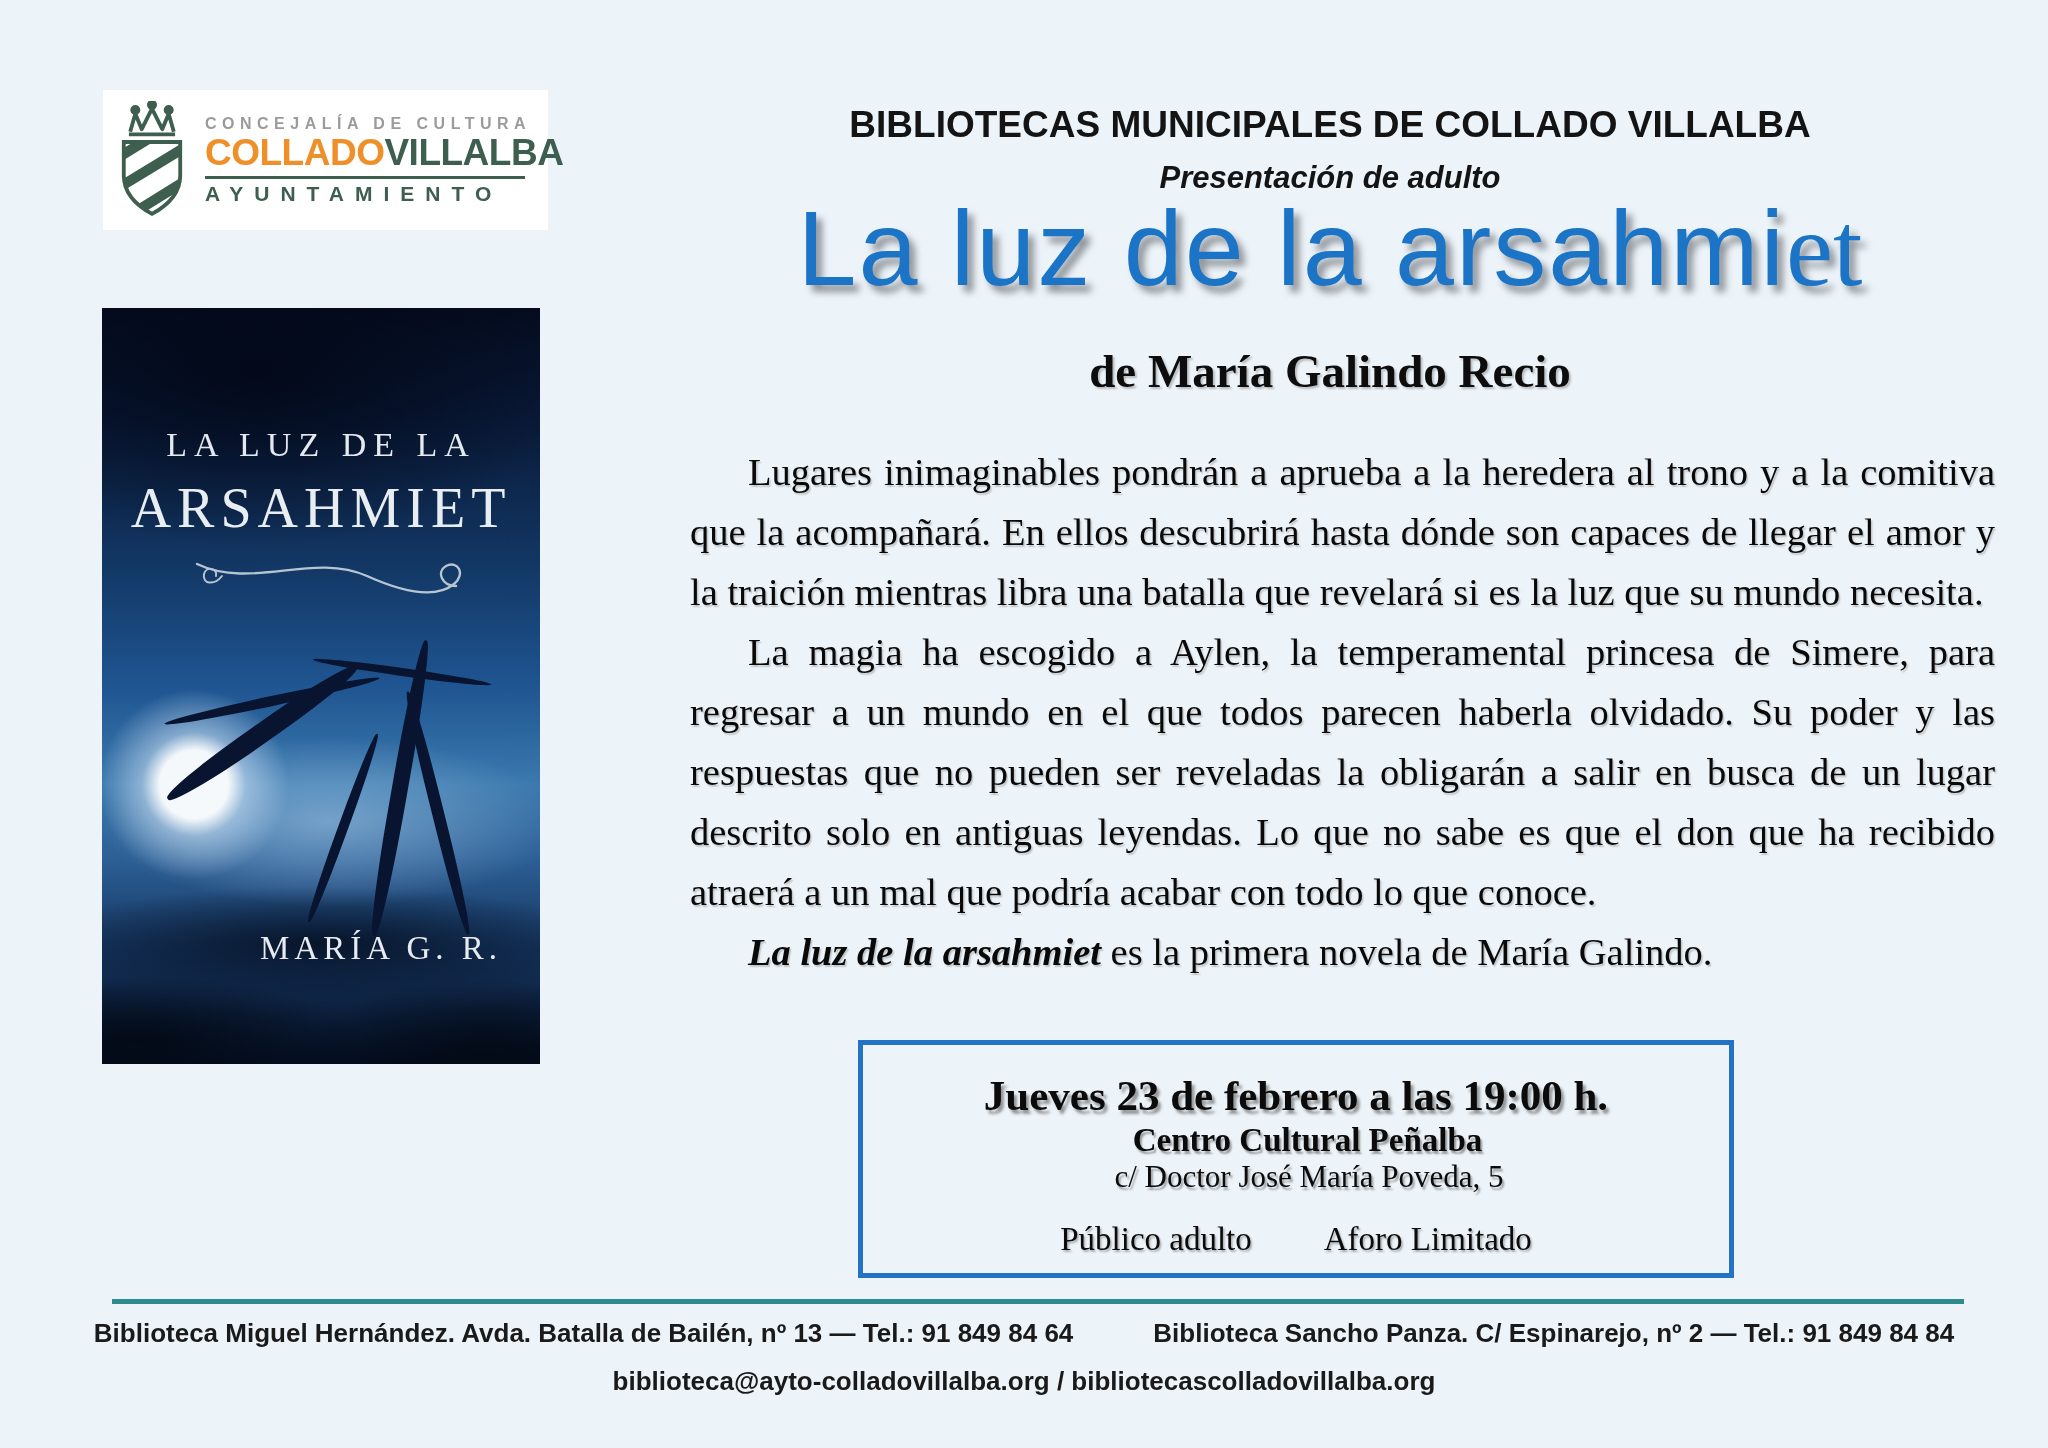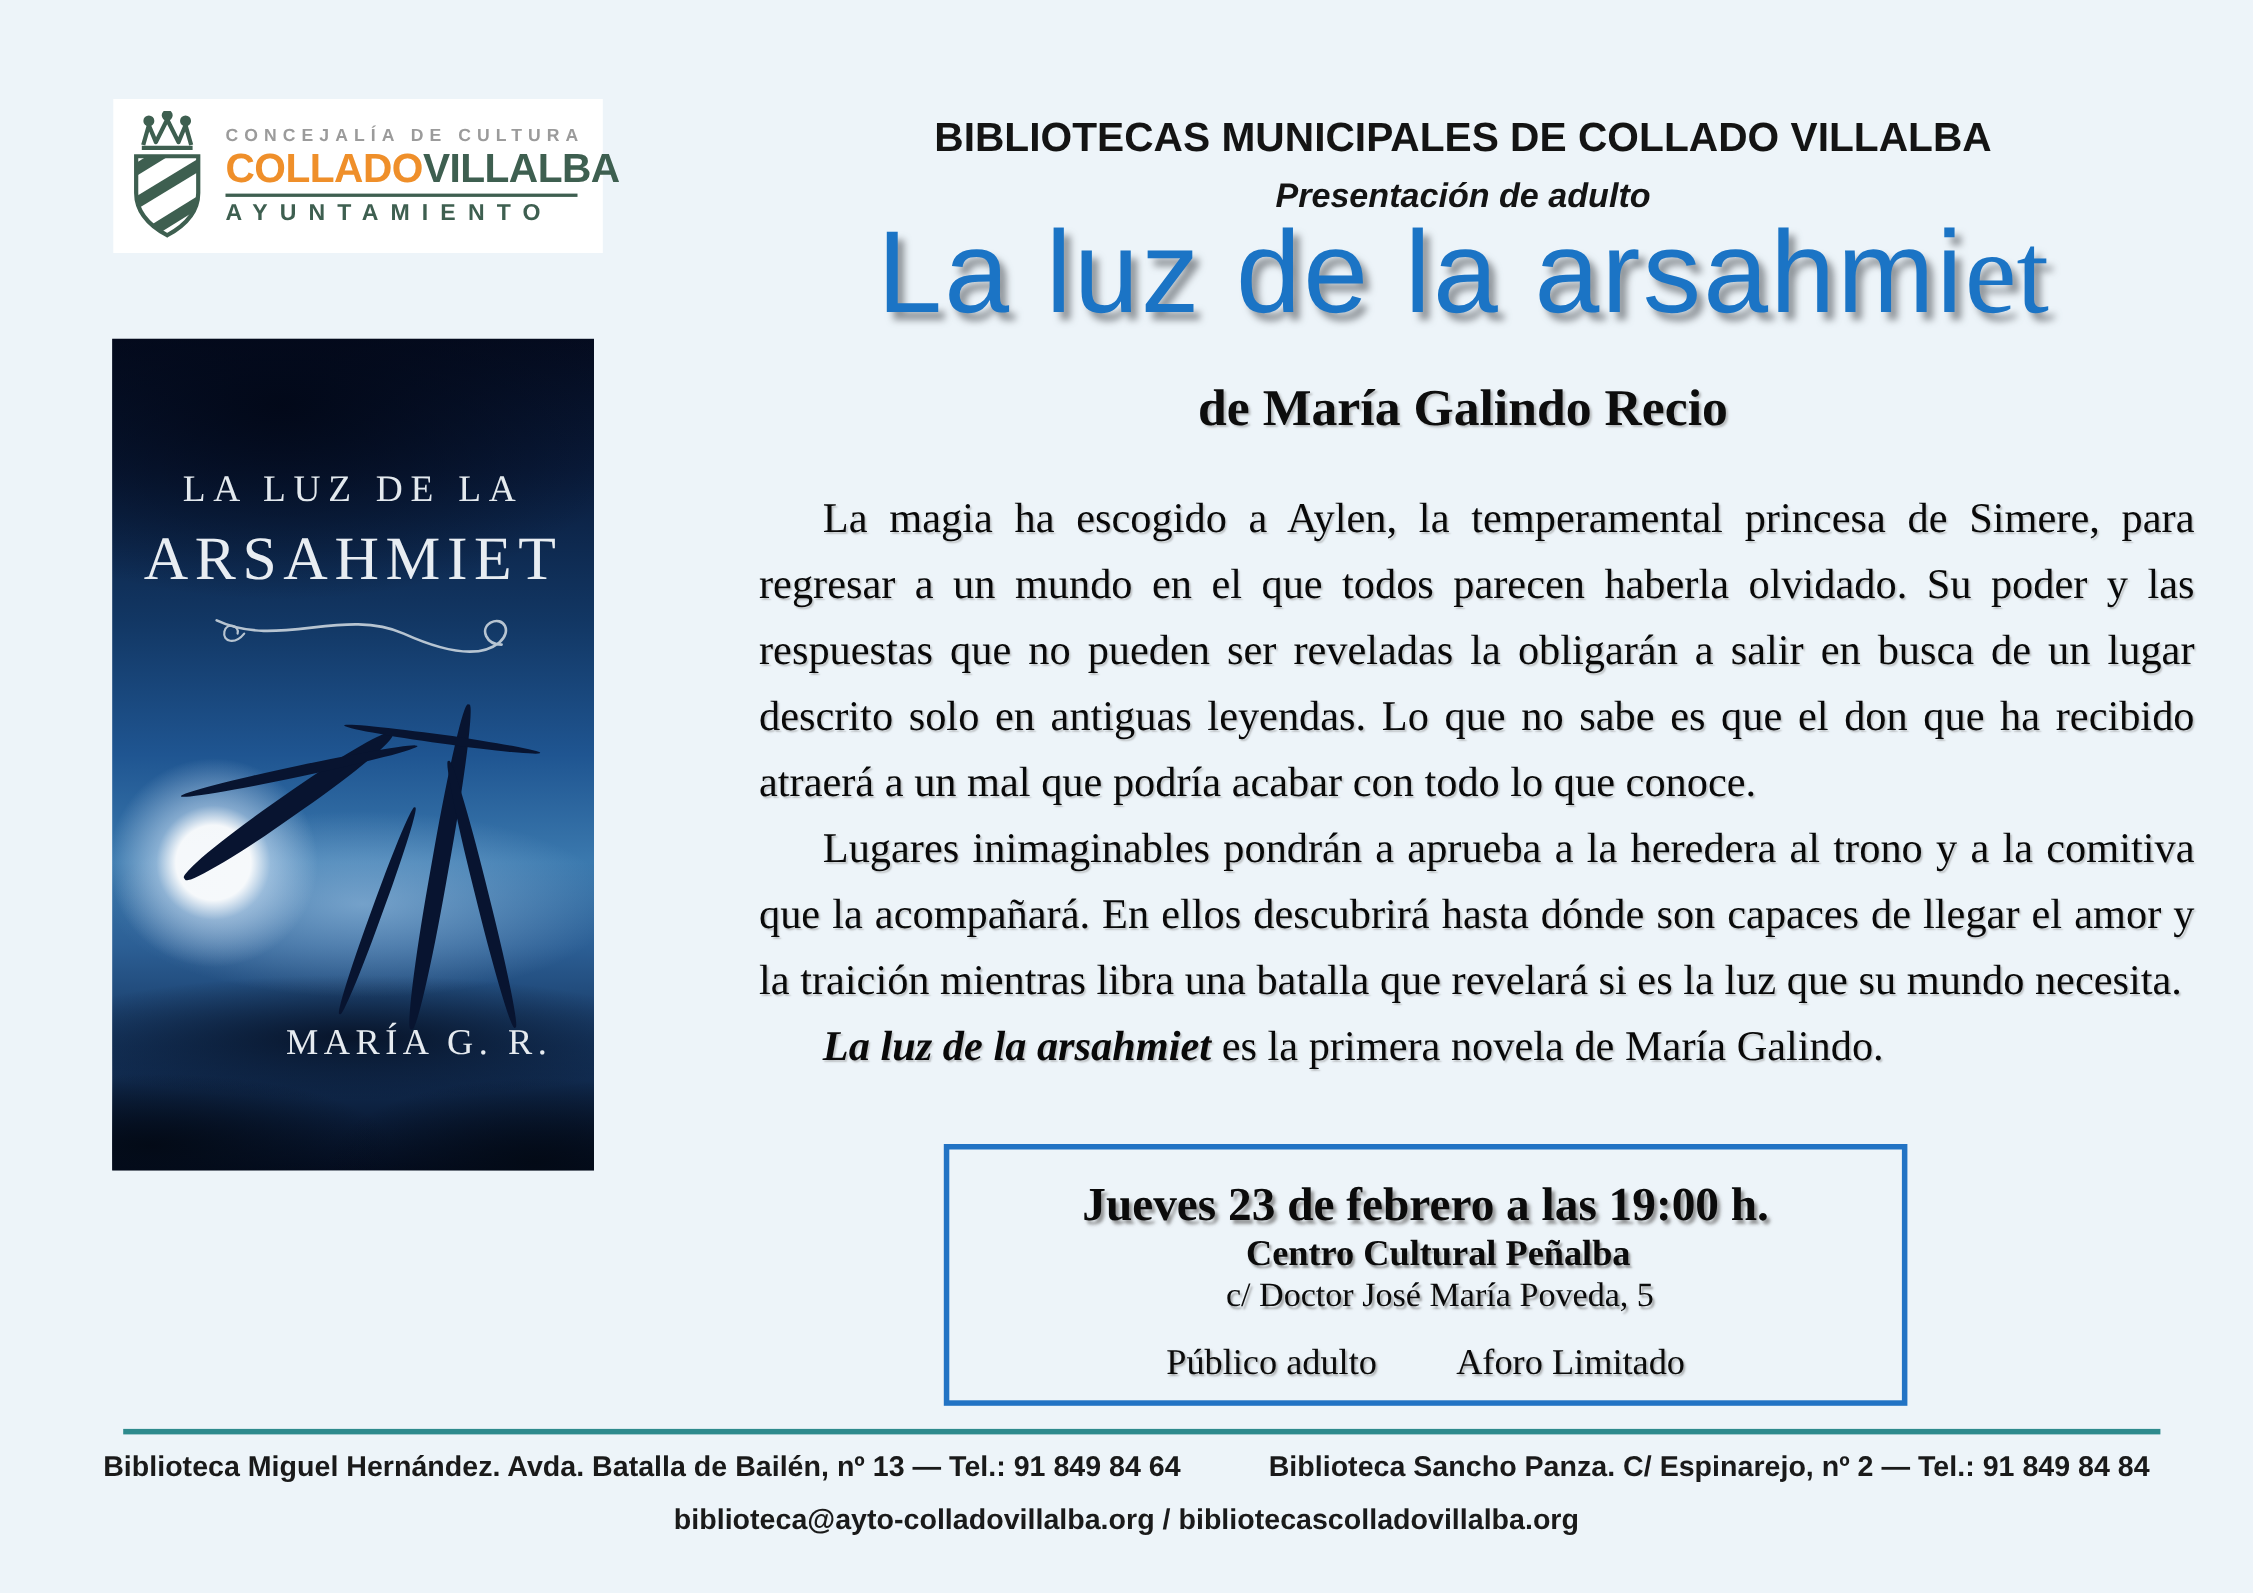--- a/index.html
+++ b/index.html
@@ -160,22 +160,22 @@
   <div class="cover-title-top">LA LUZ DE LA</div>
   <div class="cover-title-main">ARSAHMIET</div>
   <svg class="flourish" viewBox="0 0 290 70" xmlns="http://www.w3.org/2000/svg">
     <path d="M5 18 C 60 44, 120 6, 175 30 C 215 48, 245 52, 262 38 C 274 28, 266 14, 254 20 C 244 26, 250 40, 264 40" fill="none" stroke="#d4dde4" stroke-width="2.4" stroke-linecap="round"></path>
     <path d="M30 30 C 22 40, 10 38, 12 28 C 14 20, 26 22, 24 30" fill="none" stroke="#d4dde4" stroke-width="2" stroke-linecap="round"></path>
   </svg>
   <div class="cover-author">MARÍA G. R.</div>
 </div>
 
 <div class="abs synopsis">
+  <p>Lugares inimaginables pondrán a aprueba a la heredera al trono y a la comitiva que la acompañará. En ellos descubrirá hasta dónde son capaces de llegar el amor y la traición mientras libra una batalla que revelará si es la luz que su mundo necesita.</p>
   <p>La magia ha escogido a Aylen, la temperamental princesa de Simere, para regresar a un mundo en el que todos parecen haberla olvidado. Su poder y las respuestas que no pueden ser reveladas la obligarán a salir en busca de un lugar descrito solo en antiguas leyendas. Lo que no sabe es que el don que ha recibido atraerá a un mal que podría acabar con todo lo que conoce.</p>
-  <p>Lugares inimaginables pondrán a aprueba a la heredera al trono y a la comitiva que la acompañará. En ellos descubrirá hasta dónde son capaces de llegar el amor y la traición mientras libra una batalla que revelará si es la luz que su mundo necesita.</p>
   <p><span class="p3-title">La luz de la arsahmiet</span><span> es la primera novela de María Galindo.</span></p>
 </div>
 
 <div class="abs event-box">
   <div class="ev-l1">Jueves 23 de febrero a las 19:00 h.</div>
   <div class="ev-l2">Centro Cultural Peñalba</div>
   <div class="ev-l3">c/ Doctor José María Poveda, 5</div>
   <div class="ev-l4">
     <span>Público adulto</span>
     <span>Aforo Limitado</span>

